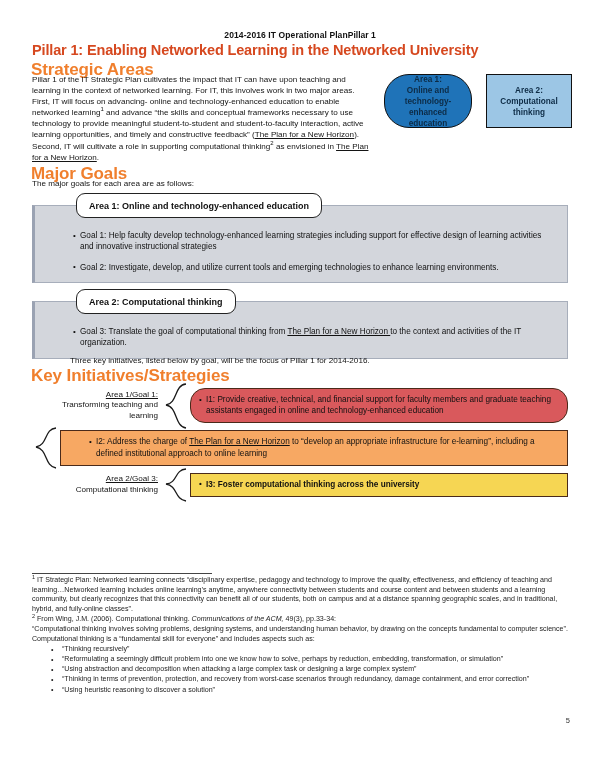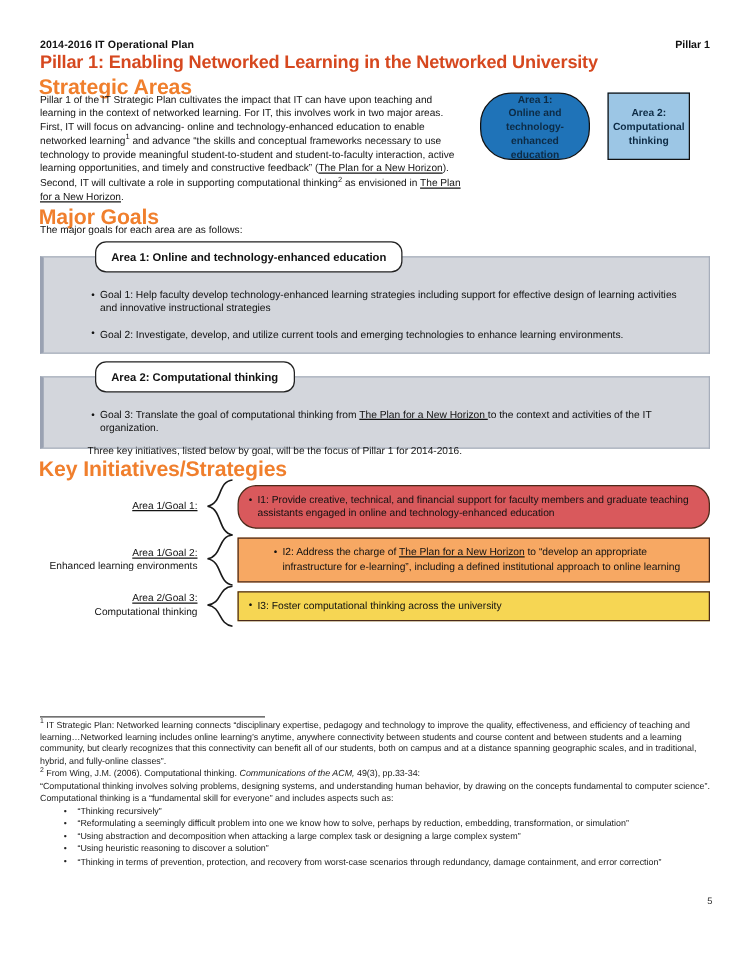--- a/index.html
+++ b/index.html
@@ -11,21 +11,21 @@
     font-family: "Liberation Sans", sans-serif;
     color: #1a1a1a;
     overflow: hidden;
     position: relative;
   }
   .page { position: relative; width: 600px; height: 776px; padding: 0; }
 
   
   .hdr-row {
     position: absolute; left: 32px; top: 30px; width: 536px;
-    display: flex; justify-content: space-between; align-items: baseline;
+    display: flex; justify-content: center; align-items: baseline;
   }
   .hdr-left { font-size: 8.5px; font-weight: bold; color: #111; letter-spacing: 0.1px; }
   .hdr-right { font-size: 8.5px; font-weight: bold; color: #111; }
 
   .pillar-title {
     position: absolute; left: 32px; top: 42px; width: 540px;
     font-size: 14.5px; font-weight: bold; color: #D6481F;
     letter-spacing: -0.15px;
   }
 
@@ -47,21 +47,21 @@
   sup { font-size: 6px; vertical-align: super; line-height: 0; }
 
   
   .area-box {
     position: absolute; border: 1.2px solid #111;
     display: flex; align-items: center; justify-content: center;
     text-align: center; font-size: 8.2px; font-weight: bold;
     line-height: 11px; padding: 3px 4px; color: #0d2b45;
   }
   .area-box.a1 { left: 384px; top: 74px; width: 88px; height: 54px; background: #1F73B8; }
-  .area-box.a2 { left: 486px; top: 74px; width: 66px; height: 54px; background: #9CC6E5; }
+  .area-box.a2 { left: 486px; top: 74px; width: 86px; height: 54px; background: #9CC6E5; }
 
   
   .goals-intro {
     position: absolute; left: 32px; top: 179px;
     font-size: 8.1px; color: #141414;
   }
 
   
   .goal-block { position: absolute; }
   .goal-grey {
@@ -113,21 +113,21 @@
     padding: 5px 8px 6px 8px;
     font-size: 8.2px; line-height: 11.2px; color: #111;
   }
   .init-box .bullet-wrap { position: relative; padding-left: 7px; }
   .init-box .bullet-wrap::before {
     content: "\2022"; position: absolute; left: 0; top: -0.5px; font-size: 8px;
   }
   .init-box .u { text-decoration: underline; }
   .init-box.c1 { background: #D9595C; }
   .init-box.c2 { background: #F7A863; }
-  .init-box.c3 { background: #F6D653; }
+  .init-box.c3 { background: #F6D653; font-weight: bold; }
 
   
   .fn-rule {
     position: absolute; left: 32px; top: 573px; width: 180px;
     border-top: 0.8px solid #444;
   }
   .footnotes {
     position: absolute; left: 32px; top: 576px; width: 540px;
     font-size: 7.1px; line-height: 9.6px; color: #222;
   }
@@ -199,36 +199,33 @@
   </div>
 
   <div class="h2 keyinit" style="color: rgb(240, 127, 45);">Key Initiatives/Strategies</div>
   <div class="keyinit-intro">Three key initiatives, listed below by goal, will be the focus of Pillar 1 for 2014-2016.</div>
 
   <div class="init-area">
 
     <div class="init-row">
       <div class="init-label">
         <span class="lab-head">Area 1/Goal 1:</span>
+        <span>Transforming teaching and learning</span>
       </div>
       <div class="init-brace">
         <svg width="24" height="46" viewBox="0 0 24 46" fill="none" stroke="#1a1a1a" stroke-width="1.3">
           <path d="M22 1 C10 2 14 20 2 22 C14 24 10 43 22 45"></path>
         </svg>
       </div>
       <div class="init-box c1" style="background: rgb(217, 89, 92); border-radius: 15px;">
         <div class="bullet-wrap">I1: Provide creative, technical, and financial support for faculty members and graduate teaching assistants engaged in online and technology-enhanced education</div>
       </div>
     </div>
 
     <div class="init-row">
-      <div class="init-label">
-        <span class="lab-head">Area 1/Goal 2:</span>
-        <span>Enhanced learning environments</span>
-      </div>
       <div class="init-brace">
         <svg width="24" height="42" viewBox="0 0 24 42" fill="none" stroke="#1a1a1a" stroke-width="1.3">
           <path d="M22 1 C10 2 14 18 2 20 C14 22 10 39 22 41"></path>
         </svg>
       </div>
       <div class="init-box c2" style="background: rgb(247, 168, 99); padding-left: 28px;">
         <div class="bullet-wrap">I2: Address the charge of <span class="u">The Plan for a New Horizon</span> to “develop an appropriate infrastructure for e-learning”, including a defined institutional approach to online learning</div>
       </div>
     </div>
 
@@ -251,20 +248,20 @@
 
   <div class="fn-rule"></div>
   <div class="footnotes">
     <p class="fn-para"><sup>1</sup> IT Strategic Plan: Networked learning connects “disciplinary expertise, pedagogy and technology to improve the quality, effectiveness, and efficiency of teaching and learning…Networked learning includes online learning’s anytime, anywhere connectivity between students and course content and between students and a learning community, but clearly recognizes that this connectivity can benefit all of our students, both on campus and at a distance spanning geographic scales, and in traditional, hybrid, and fully-online classes”.</p>
     <p class="fn-para"><sup>2</sup> From Wing, J.M. (2006). Computational thinking. <i>Communications of the ACM,</i> 49(3), pp.33-34:</p>
     <p class="fn-para">“Computational thinking involves solving problems, designing systems, and understanding human behavior, by drawing on the concepts fundamental to computer science”. Computational thinking is a “fundamental skill for everyone” and includes aspects such as:</p>
     <ul class="fn-bullets">
       <li>“Thinking recursively”</li>
       <li>“Reformulating a seemingly difficult problem into one we know how to solve, perhaps by reduction, embedding, transformation, or simulation”</li>
       <li>“Using abstraction and decomposition when attacking a large complex task or designing a large complex system”</li>
+      <li>“Thinking in terms of prevention, protection, and recovery from worst-case scenarios through redundancy, damage containment, and error correction”</li>
       <li>“Using heuristic reasoning to discover a solution”</li>
-      <li>“Thinking in terms of prevention, protection, and recovery from worst-case scenarios through redundancy, damage containment, and error correction”</li>
     </ul>
   </div>
 
   <div class="page-num">5</div>
 
 </div>
 
 </body></html>

